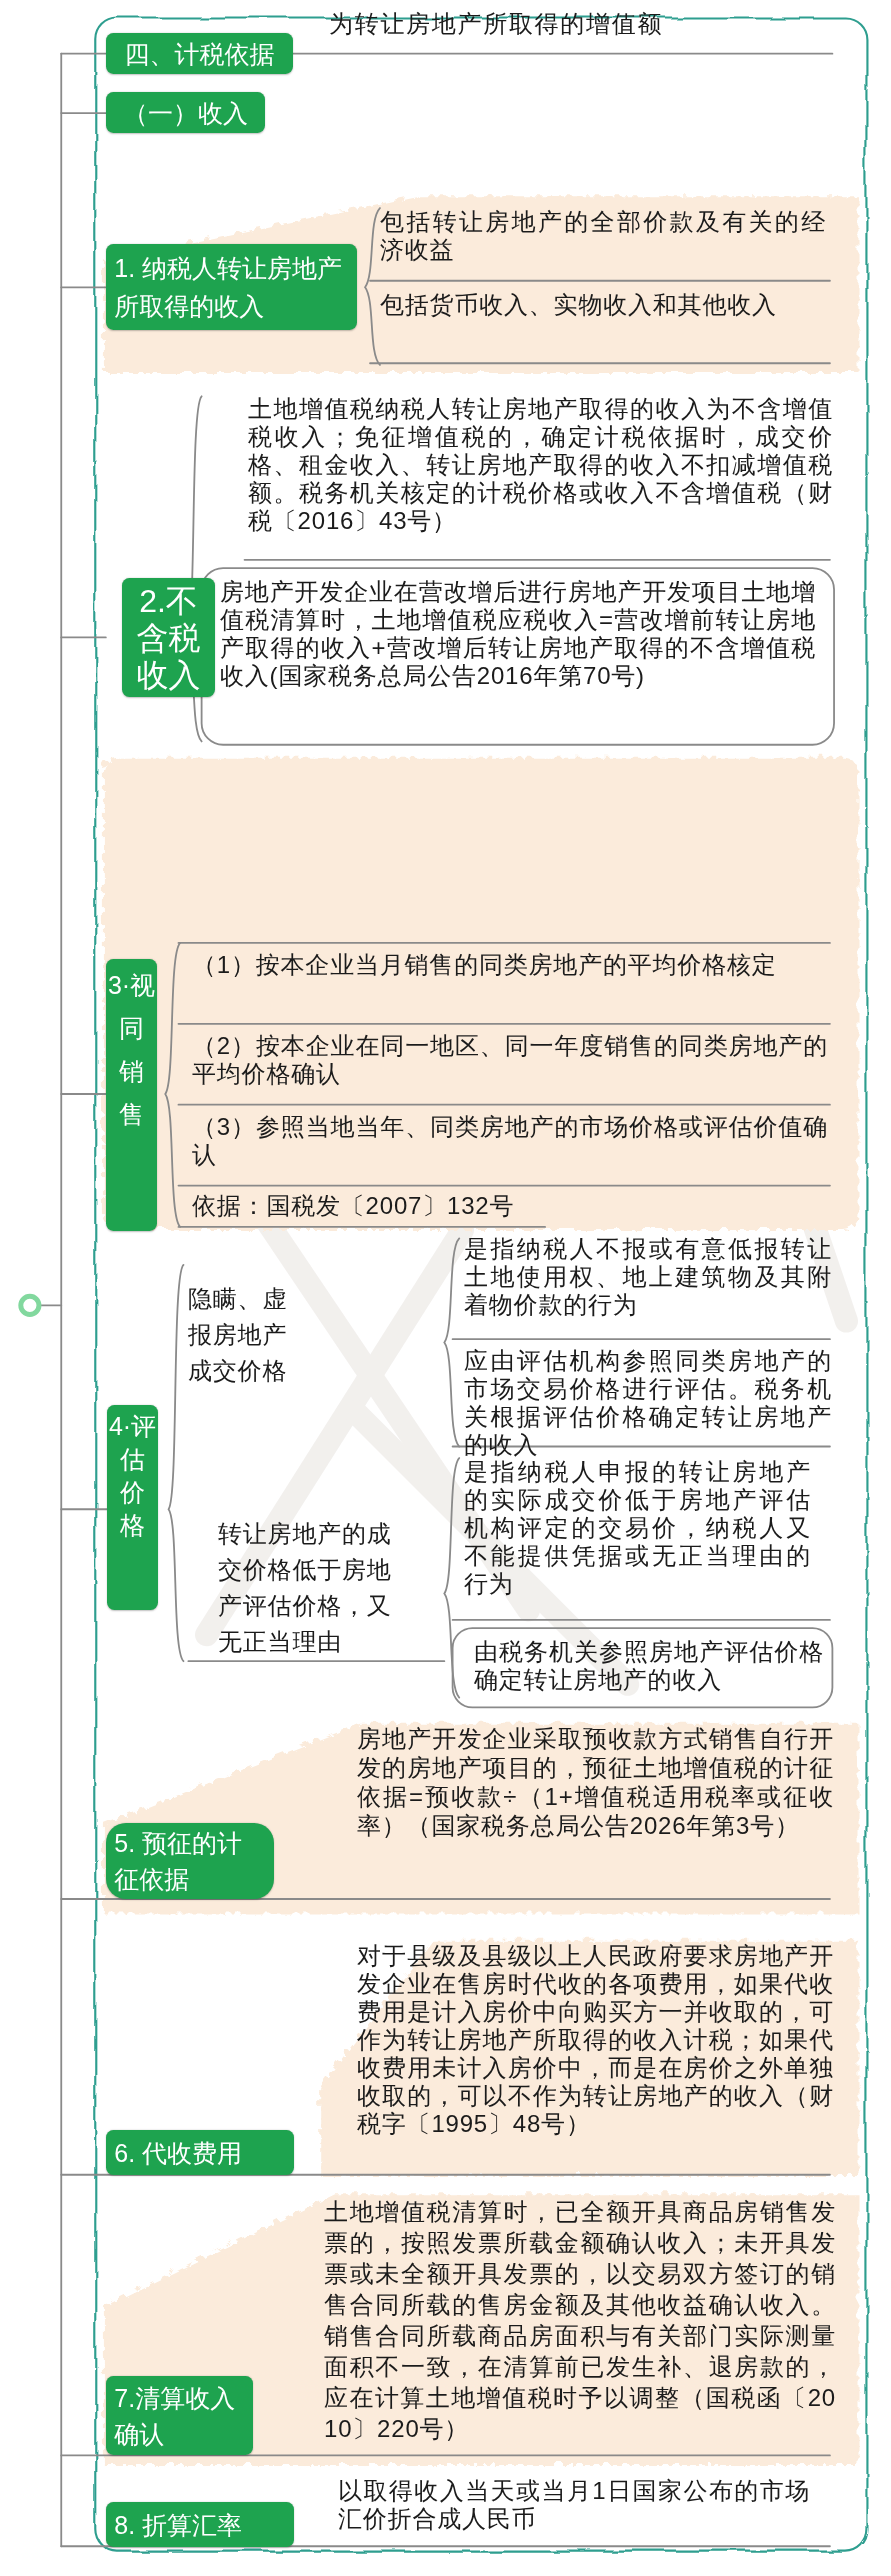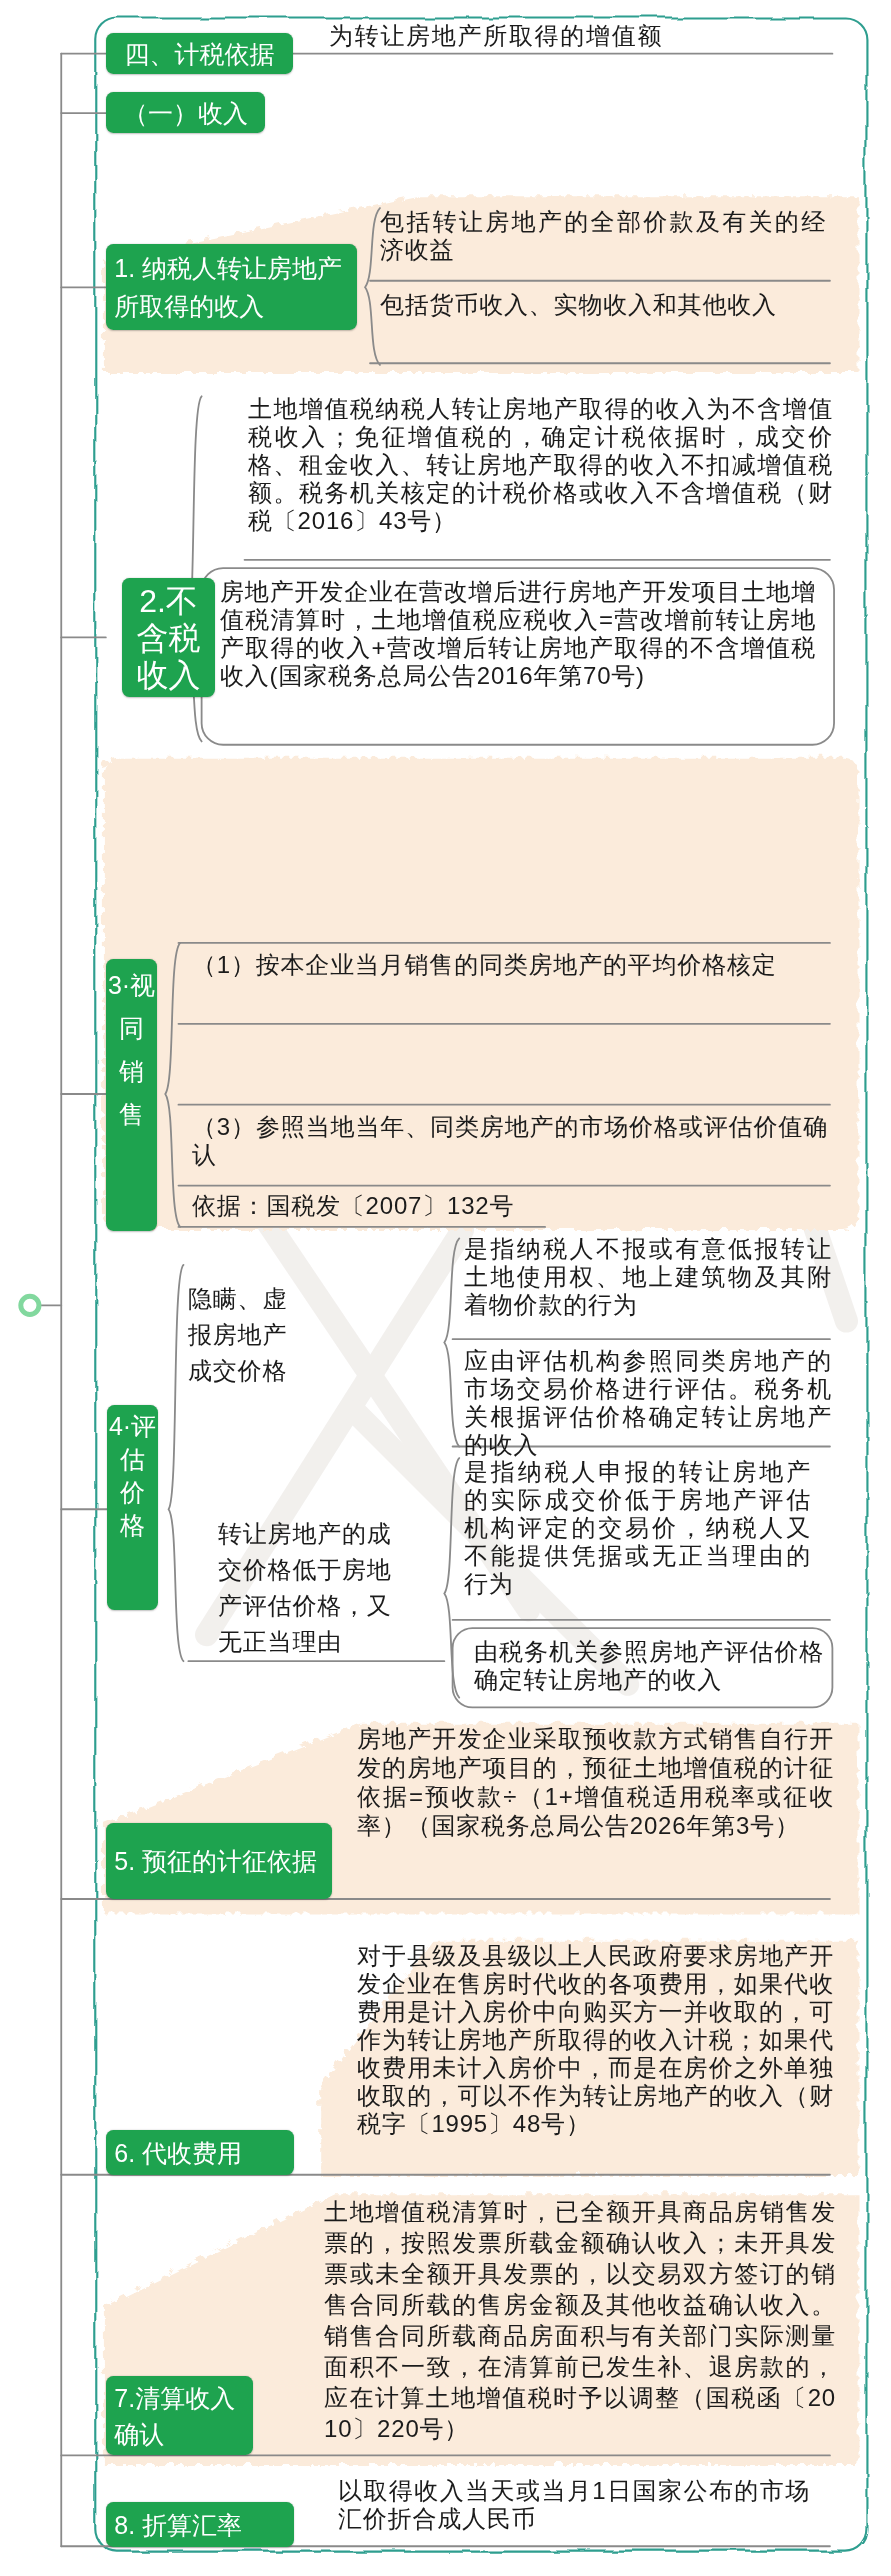--- a/index.html
+++ b/index.html
@@ -90,46 +90,47 @@
       <path d="M218,1142 C204,1156 212,1309 200,1325 C212,1341 204,1472 218,1486"></path>
       <path d="M222,1532 C208,1546 216,1812 204,1828 C216,1844 208,1998 222,2012"></path>
       <path d="M556,1500 C542,1514 550,1610 538,1626 C550,1642 542,1738 556,1752"></path>
       <path d="M556,1766 C542,1780 550,1914 538,1930 C550,1946 542,2042 556,2056"></path>
     </g>
 
     <circle cx="36" cy="1581" r="11" fill="#ffffff" stroke="#82D89E" stroke-width="6"></circle>
   </svg>
 
   <div class="gbox center" style="left:106px;top:33px;width:187px;height:41px;">四、计税依据</div>
-  <div class="note" style="left:329px;top:20px;text-align:center;">为转让房地产所取得的增值额</div>
+  <div class="note" style="left:329px;top:8px;text-align:center;">为转让房地产所取得的增值额</div>
 
   <div class="gbox center" style="left:106px;top:92px;width:159px;height:41px;">（一）收入</div>
 
   <div class="gbox" style="left:106px;top:244px;width:251px;height:86px;line-height:38px;">1. 纳税人转让房地产所取得的收入</div>
   <div class="txt" style="left:380px;top:208px;width:446px;">包括转让房地产的全部价款及有关的经济收益</div>
   <div class="txt" style="left:380px;top:291px;width:446px;">包括货币收入、实物收入和其他收入</div>
 
   <div class="gbox vcol" style="left:122px;top:578px;width:93px;height:119px;line-height:37px;font-size:32px;">2.不含税收入</div>
   <div class="txt" style="left:248px;top:395px;width:585px;">土地增值税纳税人转让房地产取得的收入为不含增值税收入；免征增值税的，确定计税依据时，成交价格、租金收入、转让房地产取得的收入不扣减增值税额。税务机关核定的计税价格或收入不含增值税（财税〔2016〕43号）</div>
   <div class="txt" style="left:220px;top:578px;width:596px;">房地产开发企业在营改增后进行房地产开发项目土地增值税清算时，土地增值税应税收入=营改增前转让房地产取得的收入+营改增后转让房地产取得的不含增值税收入(国家税务总局公告2016年第70号)</div>
 
   <div class="gbox vcol" style="left:106px;top:959px;width:51px;height:272px;line-height:43px;font-size:25px;">3·视同销售</div>
   <div class="txt" style="left:192px;top:951px;width:636px;">（1）按本企业当月销售的同类房地产的平均价格核定</div>
+  <div class="txt" style="left:192px;top:1032px;width:636px;">（2）按本企业在同一地区、同一年度销售的同类房地产的平均价格确认</div>
   <div class="txt" style="left:192px;top:1113px;width:636px;">（3）参照当地当年、同类房地产的市场价格或评估价值确认</div>
   <div class="txt" style="left:192px;top:1192px;width:495px;">依据：国税发〔2007〕132号</div>
 
   <div class="gbox vcol" style="left:107px;top:1405px;width:51px;height:205px;line-height:33px;font-size:25px;">4·评估价格</div>
   <div class="blabel" style="left:188px;top:1281px;width:117px;">隐瞒、虚报房地产成交价格</div>
   <div class="txt" style="left:464px;top:1347px;width:368px;">应由评估机构参照同类房地产的市场交易价格进行评估。税务机关根据评估价格确定转让房地产的收入</div>
   <div class="txt" style="left:464px;top:1235px;width:368px;">是指纳税人不报或有意低报转让土地使用权、地上建筑物及其附着物价款的行为</div>
   <div class="blabel" style="left:188px;top:1516px;width:192px;margin-left:30px;">转让房地产的成交价格低于房地产评估价格，又无正当理由</div>
   <div class="txt" style="left:464px;top:1458px;width:347px;">是指纳税人申报的转让房地产的实际成交价低于房地产评估机构评定的交易价，纳税人又不能提供凭据或无正当理由的行为</div>
   <div class="txt" style="left:474px;top:1638px;width:350px;">由税务机关参照房地产评估价格确定转让房地产的收入</div>
 
-  <div class="gbox" style="left:106px;top:1823px;width:226px;height:76px;line-height:36px;">5. 预征的计征依据</div>
+  <div class="gbox" style="left:106px;top:1823px;width:168px;height:76px;line-height:36px;border-radius:20px;">5. 预征的计征依据</div>
   <div class="txt" style="left:357px;top:1724px;width:477px;line-height:29px;">房地产开发企业采取预收款方式销售自行开发的房地产项目的，预征土地增值税的计征依据=预收款÷（1+增值税适用税率或征收率）（国家税务总局公告2026年第3号）</div>
 
   <div class="gbox" style="left:106px;top:2130px;width:188px;height:45px;">6. 代收费用</div>
   <div class="txt" style="left:357px;top:1942px;width:477px;">对于县级及县级以上人民政府要求房地产开发企业在售房时代收的各项费用，如果代收费用是计入房价中向购买方一并收取的，可作为转让房地产所取得的收入计税；如果代收费用未计入房价中，而是在房价之外单独收取的，可以不作为转让房地产的收入（财税字〔1995〕48号）</div>
 
   <div class="gbox" style="left:106px;top:2376px;width:147px;height:79px;line-height:36px;">7.清算收入确认</div>
   <div class="txt" style="left:324px;top:2196px;width:512px;line-height:31px;">土地增值税清算时，已全额开具商品房销售发票的，按照发票所载金额确认收入；未开具发票或未全额开具发票的，以交易双方签订的销售合同所载的售房金额及其他收益确认收入。销售合同所载商品房面积与有关部门实际测量面积不一致，在清算前已发生补、退房款的，应在计算土地增值税时予以调整（国税函〔2010〕220号）</div>
 
   <div class="gbox" style="left:106px;top:2502px;width:188px;height:45px;">8. 折算汇率</div>
   <div class="txt" style="left:338px;top:2477px;width:472px;">以取得收入当天或当月1日国家公布的市场汇价折合成人民币</div>

